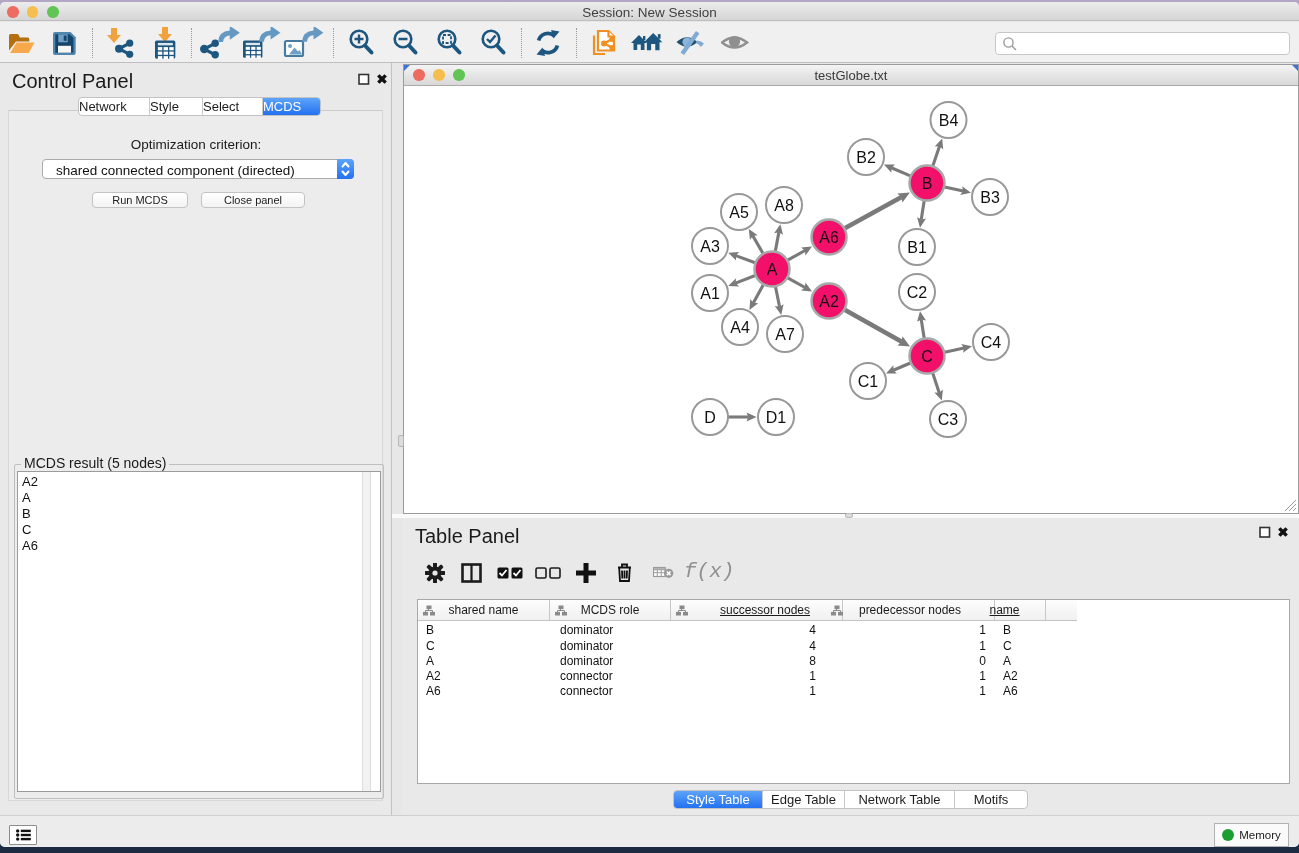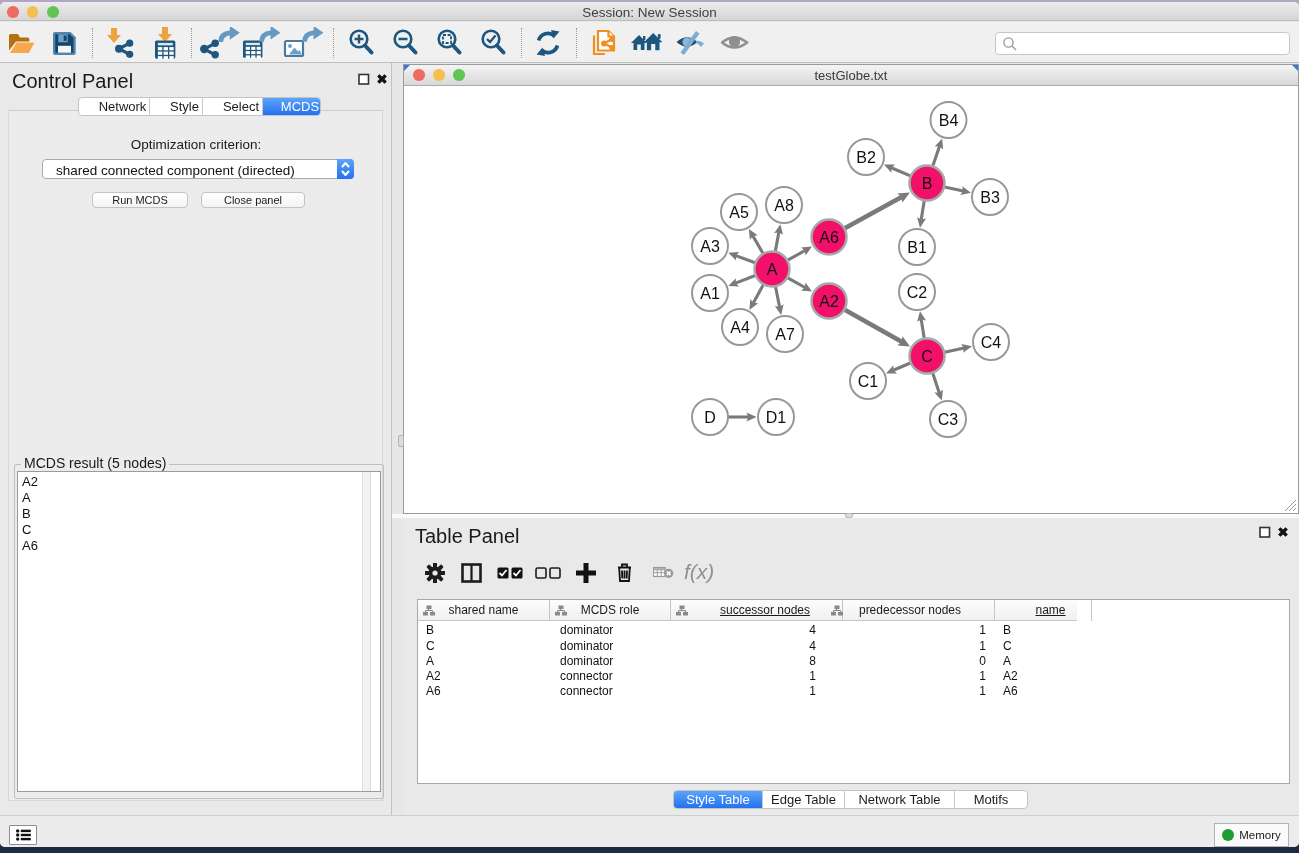--- a/index.html
+++ b/index.html
@@ -9,21 +9,21 @@
 .titlebar{position:absolute;left:0;top:0;width:1299px;height:19px;background:linear-gradient(#ececec,#d5d5d5);border-bottom:1px solid #bdbdbd;}
 .tl{position:absolute;top:4px;width:11.5px;height:11.5px;border-radius:50%;}
 .title{position:absolute;top:2.5px;width:100%;text-align:center;font-size:13.5px;color:#404040;}
 .toolbar{position:absolute;left:0;top:20px;width:1299px;height:41px;background:#f0f0f0;border-bottom:1px solid #bfbfbf;}
 .tsep{position:absolute;top:6px;height:30px;width:0;border-left:1px dotted #9a9a9a;}
 .searchbox{position:absolute;left:995px;top:10px;width:295px;height:23px;background:#fff;border:1px solid #c7c7c7;border-radius:4px;}
 .cpanel{position:absolute;left:0;top:61px;width:392px;height:754px;background:#e9e9e9;border-right:1px solid #c2c2c2;}
 .phead{font-size:20px;color:#1a1a1a;}
 .cpbox{position:absolute;left:8px;top:47px;width:375px;height:691px;background:#ececec;border:1px solid #d8d8d8;border-top:1px solid #cccccc;}
 .tabs{position:absolute;left:78px;top:34px;height:19px;display:flex;border:1px solid #c3c3c3;border-radius:4px;background:#fff;overflow:hidden;z-index:3;}
-.tabs div{font-size:13px;color:#1c1c1c;text-align:center;line-height:18px;border-right:1px solid #c9c9c9;padding-left:17px;}
+.tabs div{font-size:13px;color:#1c1c1c;text-align:left;line-height:18px;border-right:1px solid #c9c9c9;}
 .tabs div:last-child{border-right:none;}
 .tabs .sel{background:linear-gradient(#5da4fa,#2371f0);color:#fff;}
 .btn{position:absolute;height:16px;background:linear-gradient(#ffffff,#f3f3f3);border:1px solid #c3c3c3;border-radius:4px;font-size:11px;color:#1c1c1c;text-align:center;line-height:14px;}
 .gbox{position:absolute;left:14px;top:401px;width:370px;height:335px;border:1px solid #bfbfbf;border-radius:2px;}
 .glegend{position:absolute;left:6px;top:-10px;background:#ececec;padding:0 3px;font-size:14px;color:#1a1a1a;}
 .glist{position:absolute;left:2px;top:6px;width:364px;height:321px;padding-top:1.5px;background:#fff;border:1px solid #9b9b9b;font-size:13px;color:#111;}
 .glist div{padding-left:4px;height:16px;line-height:16px;}
 .gscroll{position:absolute;left:347px;top:7px;width:9px;height:319px;background:#f2f2f2;border-left:1px solid #ddd;border-right:1px solid #ddd;}
 .nwin{position:absolute;left:403px;top:62px;width:896px;height:450px;background:#fff;border:1px solid #9b9b9b;}
 .ntitle{position:absolute;left:0;top:0;width:100%;height:21px;background:linear-gradient(#f4f4f4,#d8d8d8);border-bottom:1px solid #aaa;}
@@ -417,21 +417,21 @@
       </svg>
       <svg class="abs" style="left:250px;top:46px;" width="21" height="18" viewBox="0 0 21 18">
         <g stroke="#9a9a9a" fill="#fff">
           <rect x="0.5" y="3.5" width="11.5" height="9" stroke-width="1.2"></rect>
           <rect x="0.5" y="3.5" width="11.5" height="2.4" fill="#b3b3b3" stroke-width="0.8"></rect>
           <path d="M0.5,8.7 L12,8.7 M4.3,6 L4.3,12.5 M8.2,6 L8.2,12.5" stroke-width="1"></path>
         </g>
         <circle cx="15.7" cy="9.3" r="4.6" fill="#9a9a9a"></circle>
         <path d="M13.9,7.5 L17.5,11.1 M17.5,7.5 L13.9,11.1" stroke="#fff" stroke-width="1.6"></path>
       </svg>
-      <div class="abs" style="left:281px;top:42px;font-family:Liberation Sans, sans-serif;font-style:italic;font-size:21px;color:#909090;">f(x)</div>
+      <div class="abs" style="left:281px;top:42px;font-family:Liberation Mono, monospace;font-style:italic;font-size:21px;color:#909090;">f(x)</div>
   <div class="ttable">
    <div class="thead">
           <div class="thcell" style="left:0px;width:132px;">shared name</div>
           <svg class="abs" style="left:4.5px;top:5px;" width="12" height="11" viewBox="0 0 12 10">
             <g fill="#8a8a8a">
               <rect x="3.5" y="0" width="5" height="3.6"></rect>
               <rect x="0" y="6.4" width="5" height="3.6"></rect>
               <rect x="7" y="6.4" width="5" height="3.6"></rect>
               <path d="M5.5,3.5 L5.5,5 M2.5,6.5 L2.5,5 L9.5,5 L9.5,6.5" stroke="#8a8a8a" fill="none" stroke-width="1"></path>
             </g>
@@ -456,21 +456,21 @@
           </svg>
           <div class="thcell" style="left:408px;width:169px;">predecessor nodes</div>
           <svg class="abs" style="left:412.5px;top:5px;" width="12" height="11" viewBox="0 0 12 10">
             <g fill="#8a8a8a">
               <rect x="3.5" y="0" width="5" height="3.6"></rect>
               <rect x="0" y="6.4" width="5" height="3.6"></rect>
               <rect x="7" y="6.4" width="5" height="3.6"></rect>
               <path d="M5.5,3.5 L5.5,5 M2.5,6.5 L2.5,5 L9.5,5 L9.5,6.5" stroke="#8a8a8a" fill="none" stroke-width="1"></path>
             </g>
           </svg>
-          <div class="thcell" style="left:592px;width:82px;text-decoration:underline;">name</div>
+          <div class="thcell" style="left:546px;width:82px;text-decoration:underline;">name</div>
         </div>
    <div class="trow" style="left:8px;top:22px;width:120px;">B</div>
         <div class="trow" style="left:142px;top:22px;width:105px;">dominator</div>
         <div class="trow" style="left:253px;top:22px;width:145px;text-align:right;">4</div>
         <div class="trow" style="left:408px;top:22px;width:160px;text-align:right;">1</div>
         <div class="trow" style="left:585px;top:22px;width:70px;">B</div>
         <div class="trow" style="left:8px;top:38px;width:120px;">C</div>
         <div class="trow" style="left:142px;top:38px;width:105px;">dominator</div>
         <div class="trow" style="left:253px;top:38px;width:145px;text-align:right;">4</div>
         <div class="trow" style="left:408px;top:38px;width:160px;text-align:right;">1</div>

